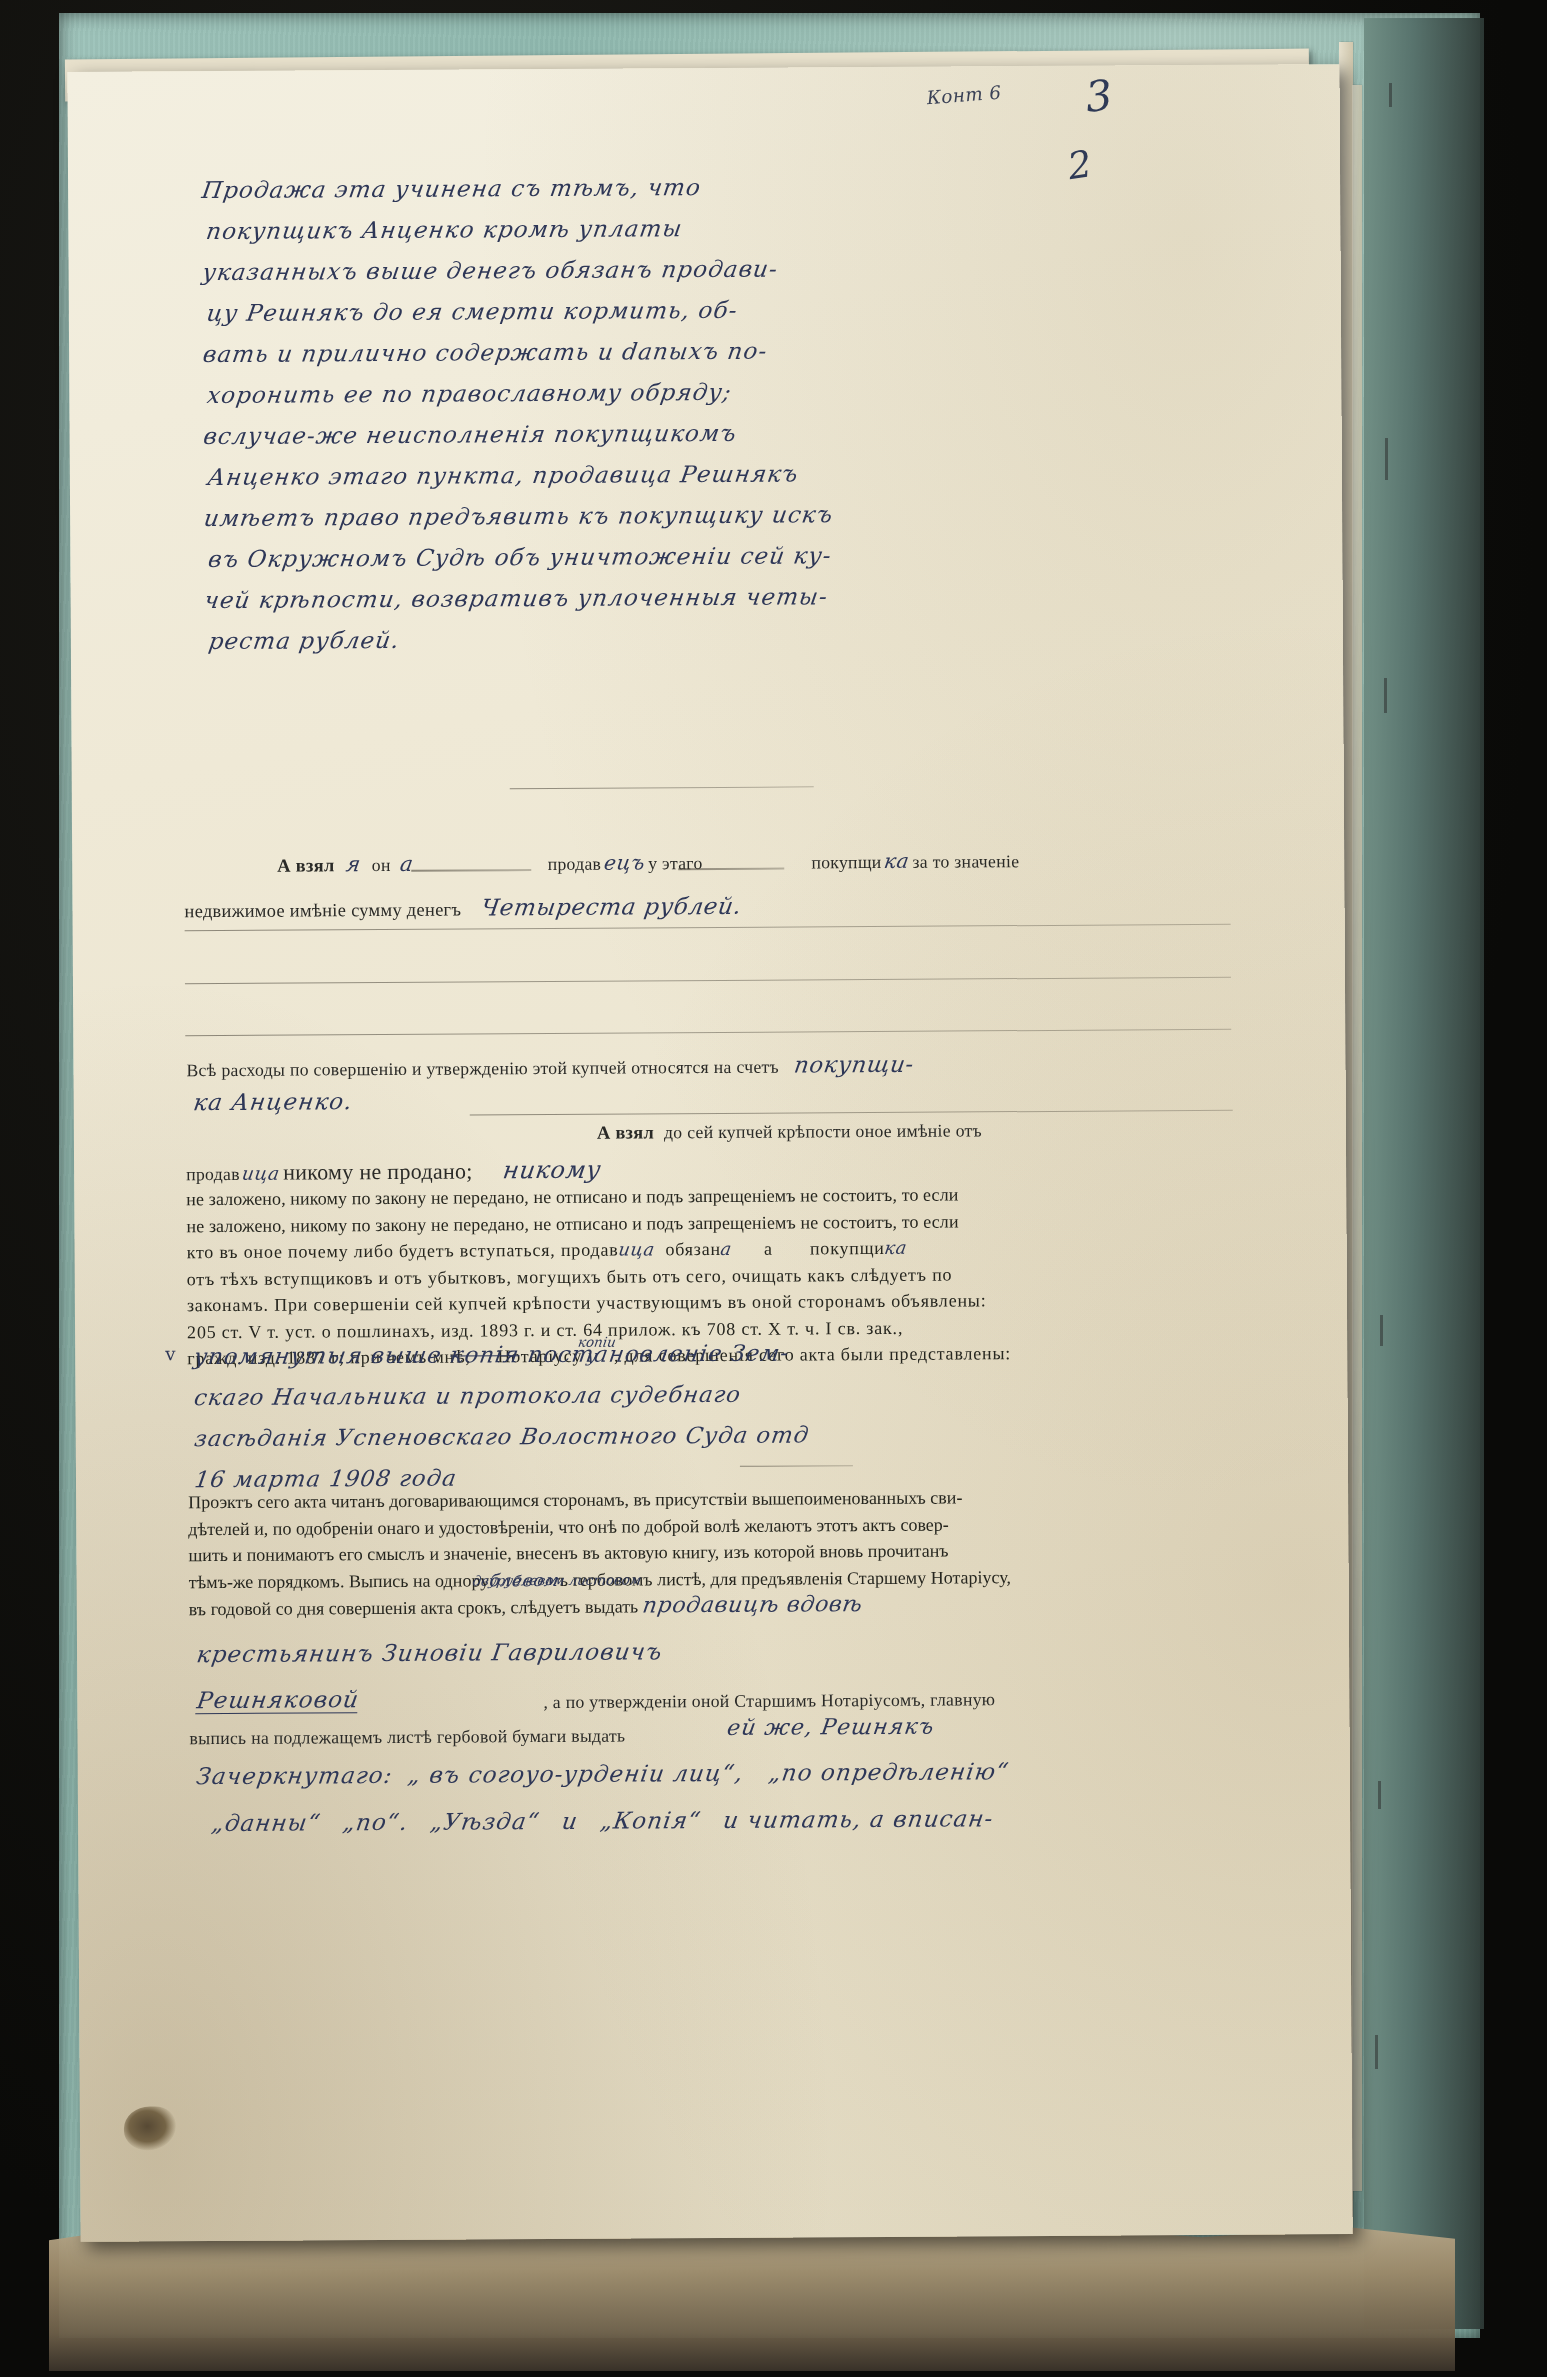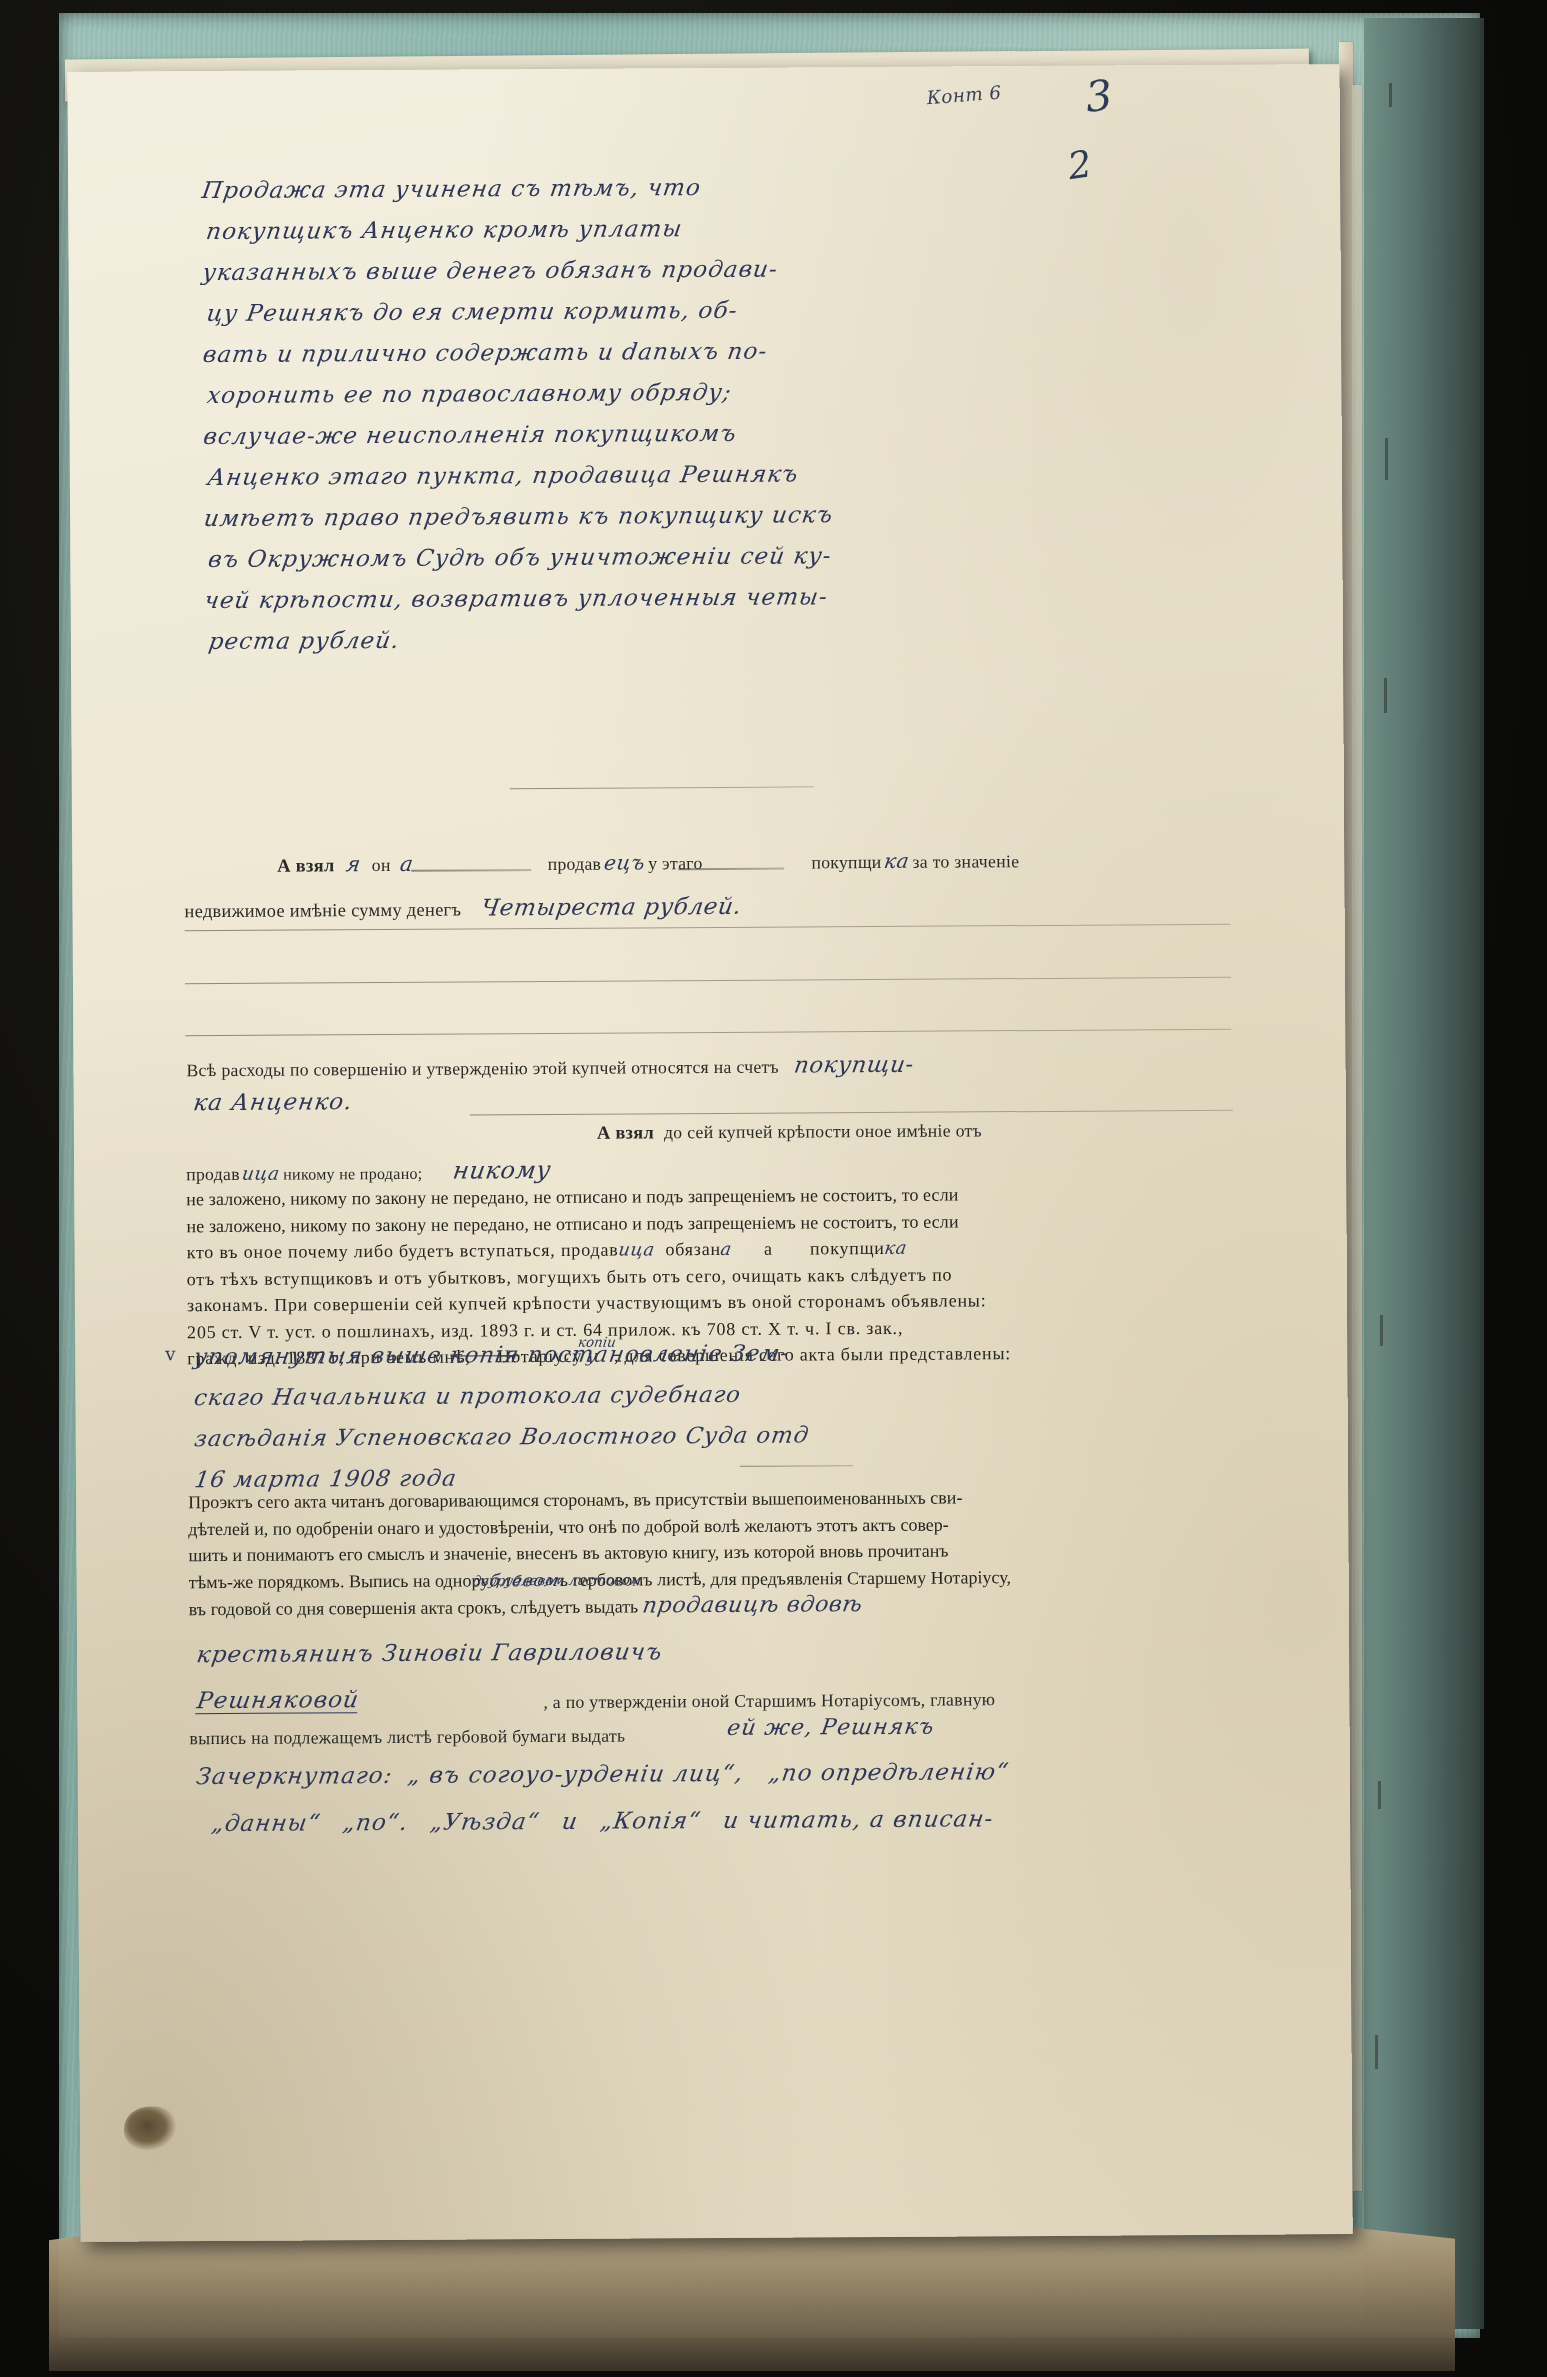--- a/index.html
+++ b/index.html
@@ -357,21 +357,21 @@
       <div class="rule" style="left:396px;top:1045px;width:763px;"></div>
 
       <div class="blk" style="left:523px;top:1054px;width:636px;">
         <span class="pr" style="font-size:18.4px;"><b>А взял</b></span>
         <span class="pr" style="margin-left:7px;">до сей купчей крѣпости оное имѣніе отъ</span>
       </div>
 
       <div class="blk" style="left:112px;top:1087px;width:1053px;">
         <span class="pr" style="font-size:17.7px;">продав</span>
         <span class="hwsm" style="font-size:18.4px;">ица</span>
-        <span class="pr" style="font-size:16px;">никому не продано;</span>
+        <span class="pr" style="font-size:22px;">никому не продано;</span>
         <span class="hwsm" style="font-size:24px;margin-left:28px;">никому</span>
       </div>
 
       <div id="dense" style="top:1115px;">
         <span class="prl">не заложено, никому по закону не передано, не отписано и подъ запрещеніемъ не состоитъ, то если</span>
         <span class="prl">
           не заложено, никому по закону не передано, не отписано и подъ запрещеніемъ не состоитъ, то если
         </span>
         <span class="prl sp">
           кто въ оное почему либо будетъ вступаться, продав<span class="hwsm" style="font-size:17.7px;">ица</span>&nbsp; обязан<span class="hwsm" style="font-size:17.7px;">а</span>&nbsp;&nbsp;&nbsp;&nbsp;&nbsp; а&nbsp;&nbsp;&nbsp;&nbsp;&nbsp;&nbsp; покупщи<span class="hwsm" style="font-size:17.7px;">ка</span>

